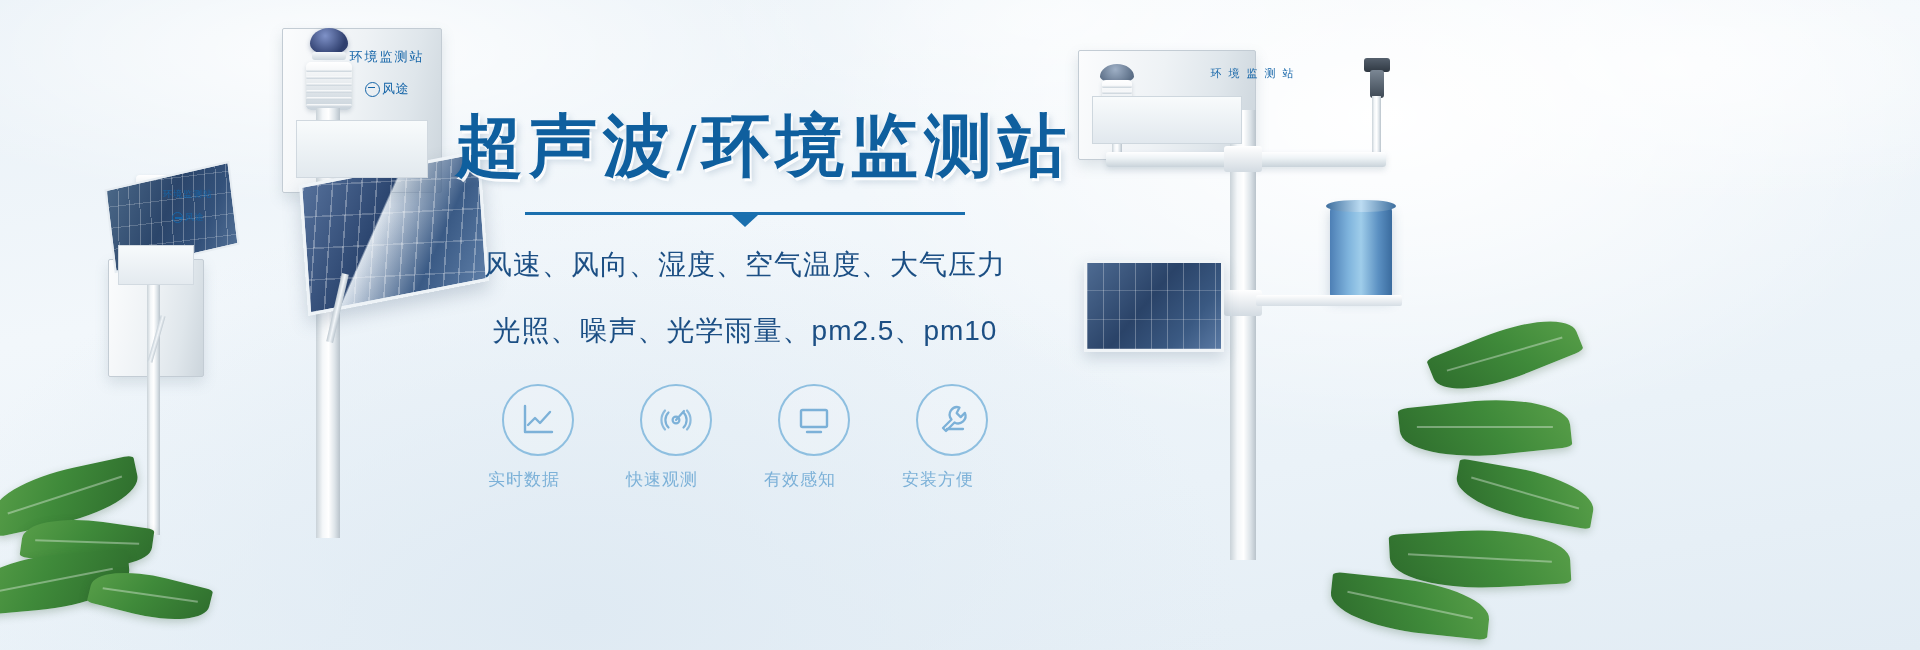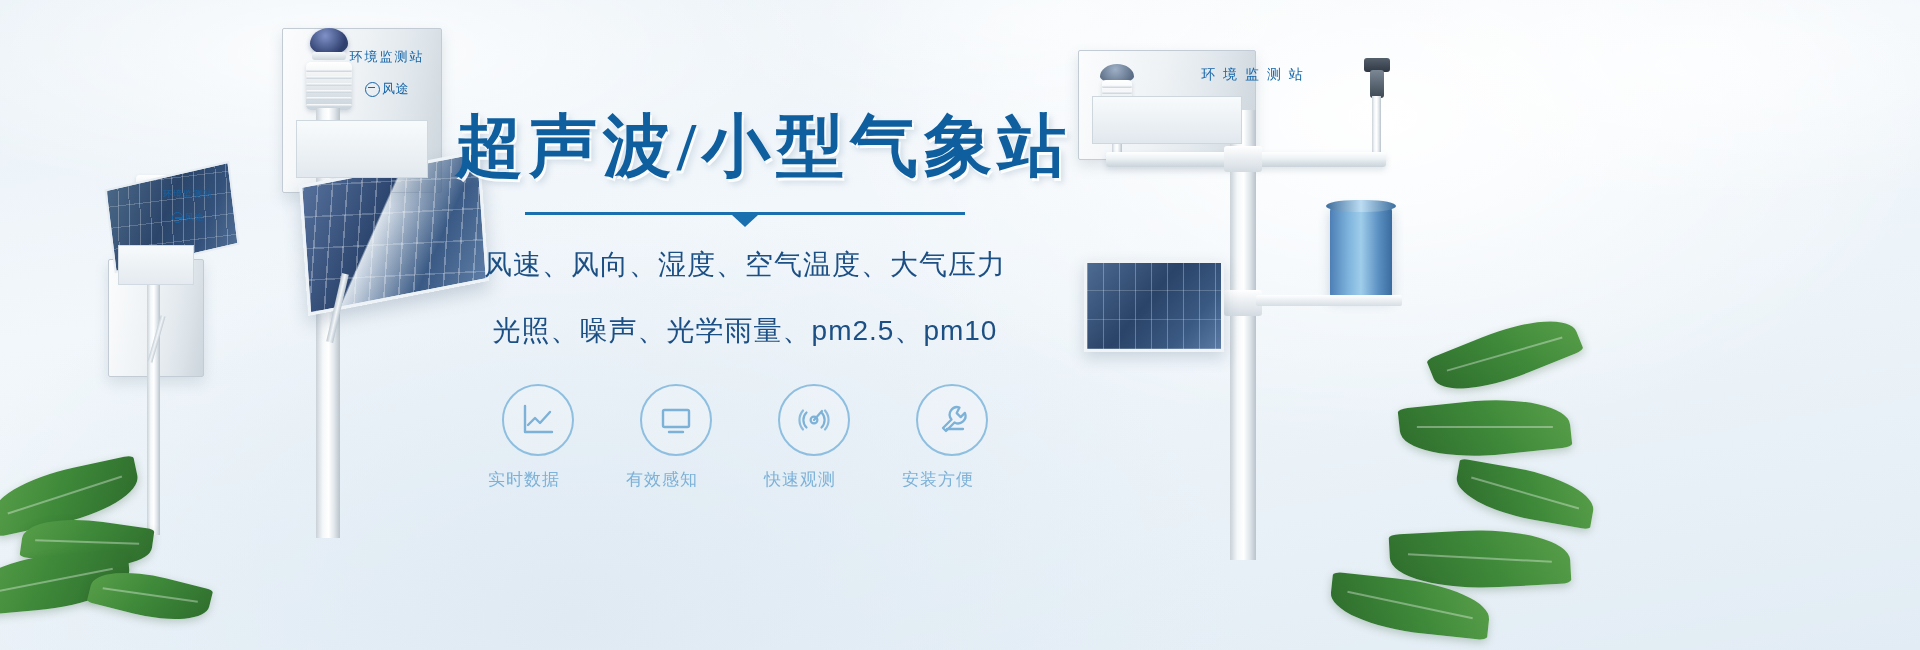--- a/index.html
+++ b/index.html
@@ -301,21 +301,21 @@
 
     <div style="position:absolute; left:6px; top:210px; width:140px; height:92px;
                 border:3px solid #f0f4f7;
                 background:
                   repeating-linear-gradient(90deg, rgba(255,255,255,.28) 0 1.5px, rgba(255,255,255,0) 1.5px 16px),
                   repeating-linear-gradient(0deg, rgba(255,255,255,.20) 0 1.5px, rgba(255,255,255,0) 1.5px 29px),
                   linear-gradient(130deg,#4e6b92 0%,#2a4368 45%,#3a5982 75%,#5b7aa4 100%);
                 box-shadow:0 6px 14px rgba(70,95,125,.22);"></div>
 
     <div class="cabinet" style="left:110px; top:380px; width:178px; height:110px;">
-      <div class="cab-label" style="left:50%; top:16px; transform:translateX(-50%); font-size:14px; letter-spacing:2px;">环 境 监 测 站</div>
+      <div class="cab-label" style="left:50%; top:16px; transform:translateX(-50%); font-size:11px; letter-spacing:2px;">环 境 监 测 站</div>
       <div style="position:absolute; left:14px; top:46px; width:150px; height:48px;
                   background:linear-gradient(180deg,#f8fbfc,#e1e8ee); border:1px solid #ced7de;"></div>
     </div>
     <div class="pole" style="left:152px; top:488px; width:26px; height:22px;"></div>
   </div>
 
   <div>
     <div class="leaf" style="left:-10px; top:470px; width:150px; height:52px; transform:rotate(-12deg);"></div>
     <div class="leaf" style="left:22px; top:520px; width:130px; height:46px; transform:rotate(8deg);"></div>
     <div class="leaf" style="left:-30px; top:555px; width:160px; height:54px; transform:rotate(-5deg);"></div>
@@ -325,68 +325,68 @@
   <div>
     <div class="leaf" style="left:1430px; top:330px; width:150px; height:50px; transform:rotate(-22deg) scaleX(-1);"></div>
     <div class="leaf" style="left:1400px; top:400px; width:170px; height:56px; transform:rotate(-6deg) scaleX(-1);"></div>
     <div class="leaf" style="left:1455px; top:470px; width:140px; height:48px; transform:rotate(10deg) scaleX(-1);"></div>
     <div class="leaf" style="left:1390px; top:530px; width:180px; height:58px; transform:rotate(-3deg) scaleX(-1);"></div>
     <div class="leaf" style="left:1330px; top:580px; width:160px; height:52px; transform:rotate(6deg) scaleX(-1);"></div>
   </div>
 
   <div class="content">
 
-    <div class="headline">超声波/小型气象站</div>
+    <div class="headline">超声波/环境监测站</div>
 
     <div class="divider-wrap">
       <div class="divider-line"></div>
       <div class="divider-caret"></div>
     </div>
 
     <div class="subline">风速、风向、湿度、空气温度、大气压力</div>
     <div class="subline second">光照、噪声、光学雨量、pm2.5、pm10</div>
 
     <div class="features">
 
       <div class="feature">
         <div class="feature-circle">
           <svg width="38" height="38" viewBox="0 0 38 38" fill="none" stroke="#7cb1d8" stroke-width="2.4" stroke-linecap="round" stroke-linejoin="round">
             <path d="M6 5 V31 H33"></path>
             <path d="M9 24 L16 17 L21 22 L31 11"></path>
           </svg>
         </div>
         <div class="feature-label">实时数据</div>
-      </div>
-
-      <div class="feature">
-        <div class="feature-circle">
-          <svg width="38" height="38" viewBox="0 0 38 38" fill="none" stroke="#7cb1d8" stroke-width="2.4" stroke-linecap="round" stroke-linejoin="round">
-            <rect x="6" y="9" width="26" height="17" rx="1.5"></rect>
-            <path d="M12 31 H26"></path>
-          </svg>
-        </div>
-        <div class="feature-label">有效感知</div>
       </div>
 
       <div class="feature">
         <div class="feature-circle">
           <svg width="38" height="38" viewBox="0 0 38 38" fill="none" stroke="#7cb1d8" stroke-width="2.2" stroke-linecap="round">
             <circle cx="19" cy="19" r="3.4"></circle>
             <path d="M19 19 L27 10"></path>
             <path d="M11.5 26.5 A10.6 10.6 0 0 1 11.5 11.5"></path>
             <path d="M26.5 11.5 A10.6 10.6 0 0 1 26.5 26.5"></path>
             <path d="M8.0 28.5 A14.5 14.5 0 0 1 8.0 9.5" opacity=".85"></path>
             <path d="M30.0 9.5 A14.5 14.5 0 0 1 30.0 28.5" opacity=".85"></path>
           </svg>
         </div>
         <div class="feature-label">快速观测</div>
       </div>
 
       <div class="feature">
         <div class="feature-circle">
+          <svg width="38" height="38" viewBox="0 0 38 38" fill="none" stroke="#7cb1d8" stroke-width="2.4" stroke-linecap="round" stroke-linejoin="round">
+            <rect x="6" y="9" width="26" height="17" rx="1.5"></rect>
+            <path d="M12 31 H26"></path>
+          </svg>
+        </div>
+        <div class="feature-label">有效感知</div>
+      </div>
+
+      <div class="feature">
+        <div class="feature-circle">
           <svg width="38" height="38" viewBox="0 0 38 38" fill="none" stroke="#7cb1d8" stroke-width="2.3" stroke-linecap="round" stroke-linejoin="round">
             <path d="M26.5 6.5 a7.5 7.5 0 0 0 -8.0 12.0 L10 27 l3 3 l8.5 -8.5 a7.5 7.5 0 0 0 10.4 -9.6 l-4.2 4.2 l-4.0 -4.0 z"></path>
             <path d="M14 28 H30"></path>
           </svg>
         </div>
         <div class="feature-label">安装方便</div>
       </div>
 
     </div>
   </div>

